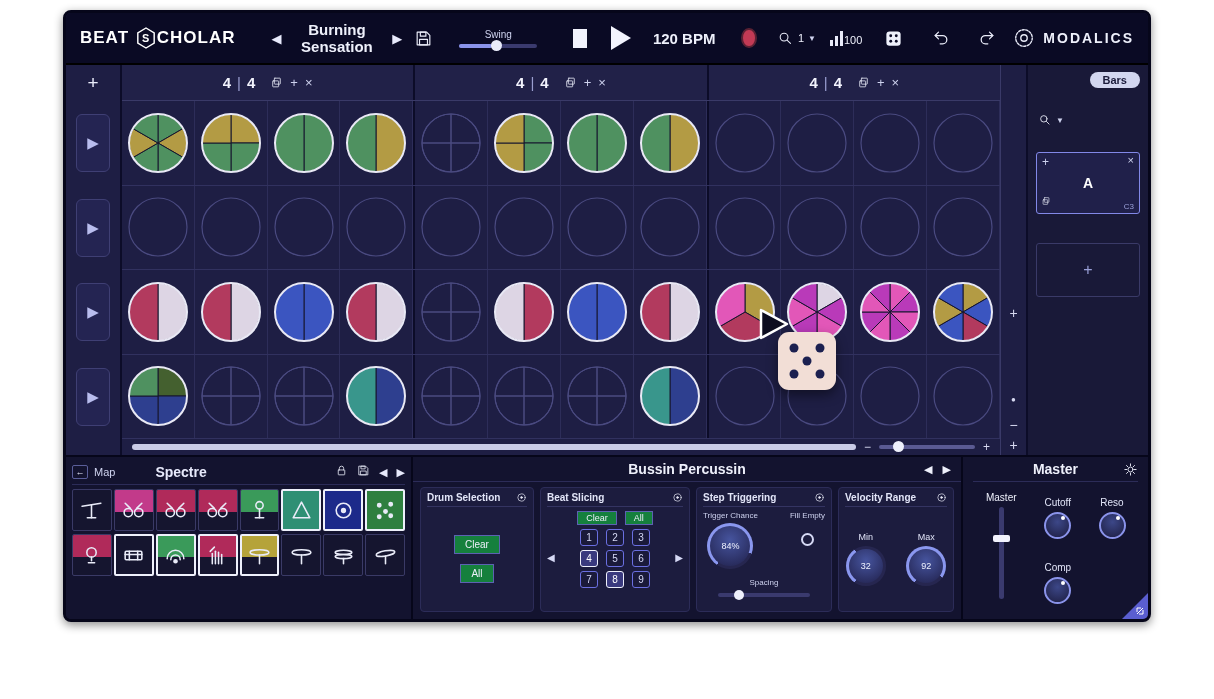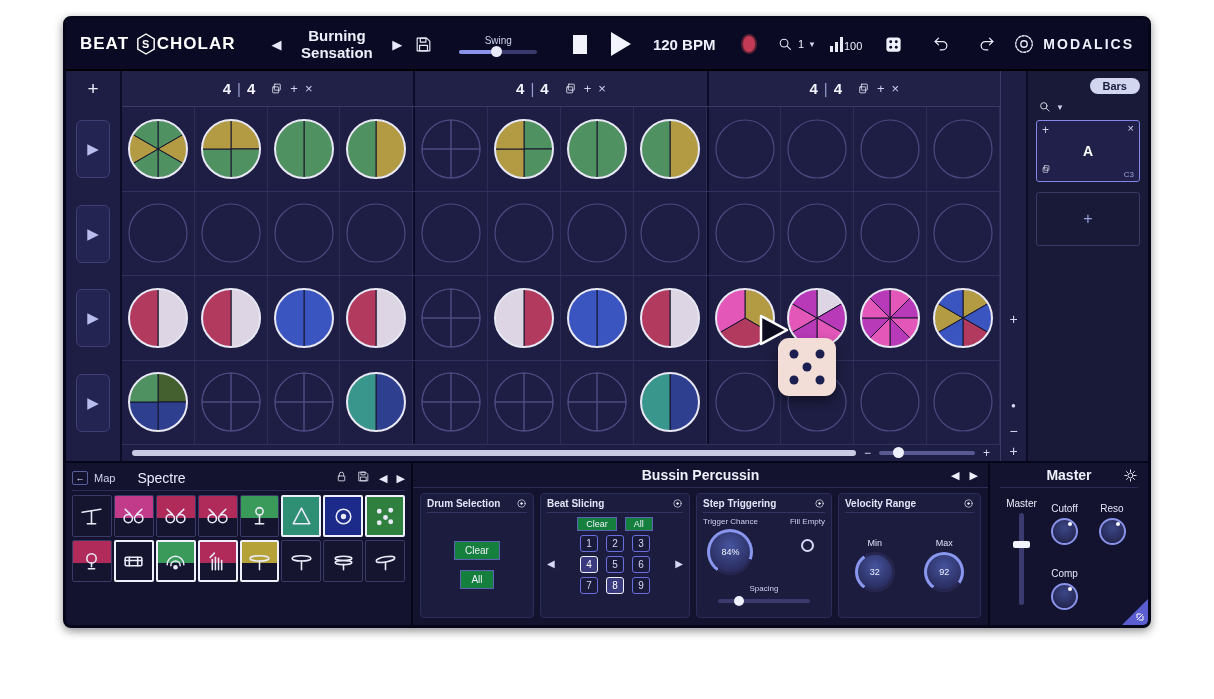--- a/index.html
+++ b/index.html
@@ -1,18 +1,18 @@
 <!DOCTYPE html>
 <html><head>
 <meta charset="utf-8">
 <style>
   * { margin:0; padding:0; box-sizing:border-box; }
   html,body { width:1214px; height:699px; background:#ffffff; font-family:"Liberation Sans", sans-serif; overflow:hidden; }
 
-  .window { position:absolute; left:63px; top:16px; width:1088px; height:612px;
+  .window { position:absolute; left:63px; top:10px; width:1088px; height:612px;
     background:#1d1d42; border:3px solid #06061a; border-radius:8px; overflow:hidden;
     display:flex; flex-direction:column; box-shadow:0 3px 10px rgba(0,0,0,.45); }
 
   
   .topbar { height:52px; background:#0a0a24; display:flex; align-items:center; padding:0 14px; flex:0 0 auto; border-bottom:2px solid #000; color:#eef0fb; }
   .logo { display:flex; align-items:center; font-weight:800; font-size:17px; letter-spacing:1px; margin-right:30px; }
   .logo .word { color:#fff; }
   .logo svg { margin:0 1px; }
   .tb-arrow { font-size:13px; color:#e8eafc; cursor:default; padding:0 6px; }
   .pattern-name { font-size:15px; font-weight:700; width:138px; text-align:center; }
@@ -60,21 +60,21 @@
   .gscroll { height:16px; flex:0 0 auto; display:flex; align-items:center; padding:0 10px; gap:8px; color:#d6d8f0; }
   .scroll-main { flex:1; height:6px; background:#c9cbe6; border-radius:3px; }
   .sc-btn { font-size:12px; line-height:1; }
   .mini-slider { width:96px; height:4px; background:#5a5a92; border-radius:2px; position:relative; }
   .mini-thumb { position:absolute; left:14px; top:-4px; width:11px; height:11px; background:#eef0fb; border-radius:50%; }
 
   .zoomstrip { width:26px; flex:0 0 auto; border-left:1px solid #3a3a68; position:relative; color:#d6d8f0; }
   .zoomstrip span { position:absolute; left:50%; transform:translateX(-50%); font-size:14px; }
   .zs-plus1 { top:240px; } .zs-dot { top:330px; font-size:8px !important; } .zs-minus { top:352px; } .zs-plus2 { top:372px; }
 
-  .sidebar { width:122px; flex:0 0 auto; background:#191938; border-left:2px solid #0c0c28; padding:7px 8px; display:flex; flex-direction:column; }
+  .sidebar { width:122px; flex:0 0 auto; background:#191938; border-left:2px solid #0c0c28; padding:7px 8px; display:flex; flex-direction:column;gap:19px; }
   .bars-pill { align-self:flex-end; background:#d2d6ef; color:#1a1a3a; font-size:11px; font-weight:700; padding:2px 13px; border-radius:9px; }
   .sb-zoomrow { display:flex; align-items:center; gap:4px; margin:6px 0 4px 2px; color:#cfd3ef; }
   .sb-zoomrow .dd { font-size:8px; }
   .slot-box { border:1px solid #8288e8; background:#20204a; border-radius:3px; height:62px; position:relative; margin-top:2px; }
   .slot-box .tl { position:absolute; top:2px; left:5px; color:#cfd3ef; font-size:12px; }
   .slot-box .tr { position:absolute; top:1px; right:5px; color:#cfd3ef; font-size:11px; }
   .slot-box .mid { position:absolute; top:50%; left:50%; transform:translate(-50%,-50%); color:#fff; font-size:14px; font-weight:700; }
   .slot-box .bl { position:absolute; bottom:3px; left:4px; }
   .slot-box .br { position:absolute; bottom:2px; right:5px; color:#9aa0d8; font-size:8px; }
   .plus-box { border:1px solid #3a3a68; border-radius:3px; height:54px; margin-top:10px; display:flex; align-items:center; justify-content:center; color:#9aa0d8; font-size:16px; }
@@ -86,21 +86,21 @@
   .dice i:nth-child(3){left:29px;top:29px;} .dice i:nth-child(4){left:16px;top:42px;} .dice i:nth-child(5){left:42px;top:42px;}
   .cursor { position:absolute; left:688px; top:240px; z-index:41; }
 
   
   .bottom { height:164px; flex:0 0 auto; background:#13132f; border-top:2px solid #06061a; display:flex; }
 
   .pads-panel { width:347px; flex:0 0 auto; border-right:2px solid #06061a; padding:3px 6px 4px; display:flex; flex-direction:column; }
   .pads-head { height:25px; display:flex; align-items:center; gap:6px; color:#e8eafc; border-bottom:1px solid #2c2c58; margin-bottom:4px; }
   .back-box { width:16px; height:14px; border:1px solid #5a5e9a; border-radius:2px; display:flex; align-items:center; justify-content:center; }
   .map-label { font-size:11px; color:#cfd3ef; }
-  .kit-name { font-size:14px; font-weight:400; margin-left:16px; }
+  .kit-name { font-size:14px; font-weight:700; margin-left:34px; }
   .pads-head .right { margin-left:auto; display:flex; align-items:center; gap:9px; }
   .pads-head .arr { font-size:11px; color:#e8eafc; }
   .pad-row { display:flex; gap:2px; margin-bottom:3px; }
   .pad { width:40px; height:42px; background:#15152f; border:1px solid #3a3a66; border-radius:2px; position:relative; overflow:hidden; display:flex; align-items:center; justify-content:center; }
   .pad.selected { border:2px solid #eef0fb; }
   .pad-stripe { position:absolute; left:0; right:0; top:0; height:55%; }
   .pad-icon { position:relative; z-index:2; display:flex; }
 
   .mid-panel { flex:1; border-right:2px solid #06061a; display:flex; flex-direction:column; min-width:0; }
   .mid-head { height:25px; display:flex; align-items:center; justify-content:center; position:relative; color:#eef0fb; border-bottom:1px solid #2c2c58; }
@@ -135,21 +135,21 @@
   .ring32 { background:conic-gradient(from 215deg, #8a97ef 0deg 110deg, #262650 110deg 360deg); }
   .ring92 { background:conic-gradient(from 215deg, #8a97ef 0deg 270deg, #262650 270deg 360deg); }
   .toggle-circle { width:13px; height:13px; border:2px solid #d6d9f5; border-radius:50%; margin-top:10px; }
   .spacing-wrap { margin-top:2px; text-align:center; }
   .hslider { width:92px; height:4px; background:#3a3a6e; border-radius:2px; position:relative; margin:4px auto 0; }
   .hthumb { position:absolute; left:16px; top:-3px; width:10px; height:10px; border-radius:50%; background:#eef0fb; }
   .vel-body { flex:1; display:flex; align-items:center; justify-content:space-evenly;gap:20px; }
   .vel-col { display:flex; flex-direction:column; align-items:center; gap:4px; }
   .vel-col .lbl2 { font-size:9px; color:#dfe2f6; }
 
-  .master-panel { width:158px; flex:0 0 auto; display:flex; flex-direction:column; padding:0 10px 4px; color:#eef0fb; }
+  .master-panel { width:185px; flex:0 0 auto; display:flex; flex-direction:column; padding:0 10px 4px; color:#eef0fb; }
   .m-head { height:25px; display:flex; align-items:center; justify-content:center; position:relative; border-bottom:1px solid #2c2c58; }
   .m-title { font-size:14px; font-weight:700; }
   .m-gear { position:absolute; right:0; display:flex; }
   .m-body { flex:1; display:grid; grid-template-columns:1fr 1fr 52px; grid-template-rows:1fr 1fr; padding-top:4px; }
   .m-knob-cell { display:flex; flex-direction:column; align-items:center; gap:4px; justify-content:center; }
   .m-knob-cell .lbl3 { font-size:10px; color:#e2e5f8; }
   .mknob { width:27px; height:27px; border-radius:50%; background:radial-gradient(circle at 50% 35%, #3c4788, #1d1d40); border:2px solid #8a93ea; position:relative; }
   .mknob::after { content:''; position:absolute; top:2px; right:4px; width:4px; height:4px; border-radius:50%; background:#fff; }
   .m-slider-cell { grid-row:1 / span 2; display:flex; flex-direction:column; align-items:center; padding-top:6px; }
   .m-slider-cell .lbl3 { font-size:10px; margin-bottom:4px; }

